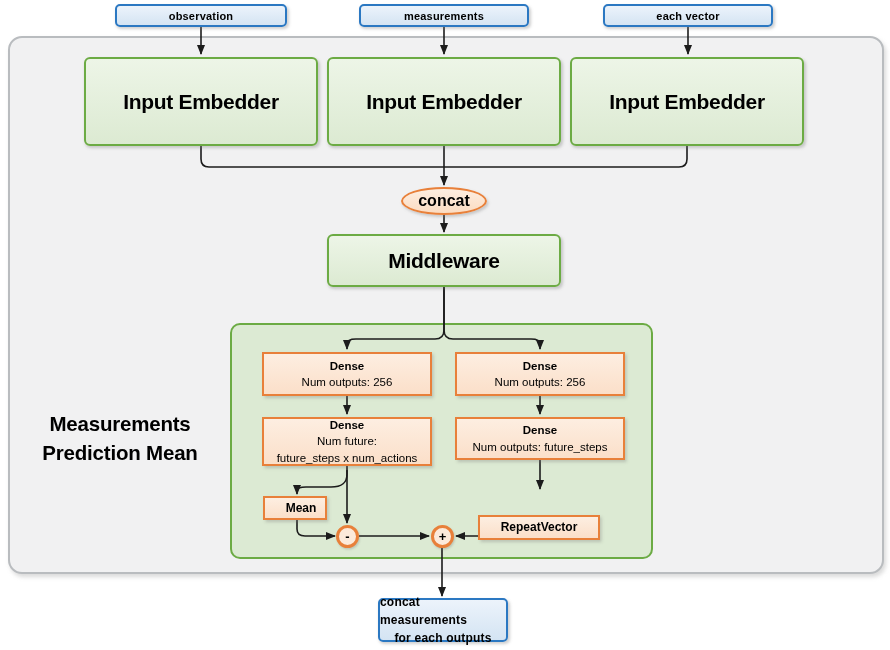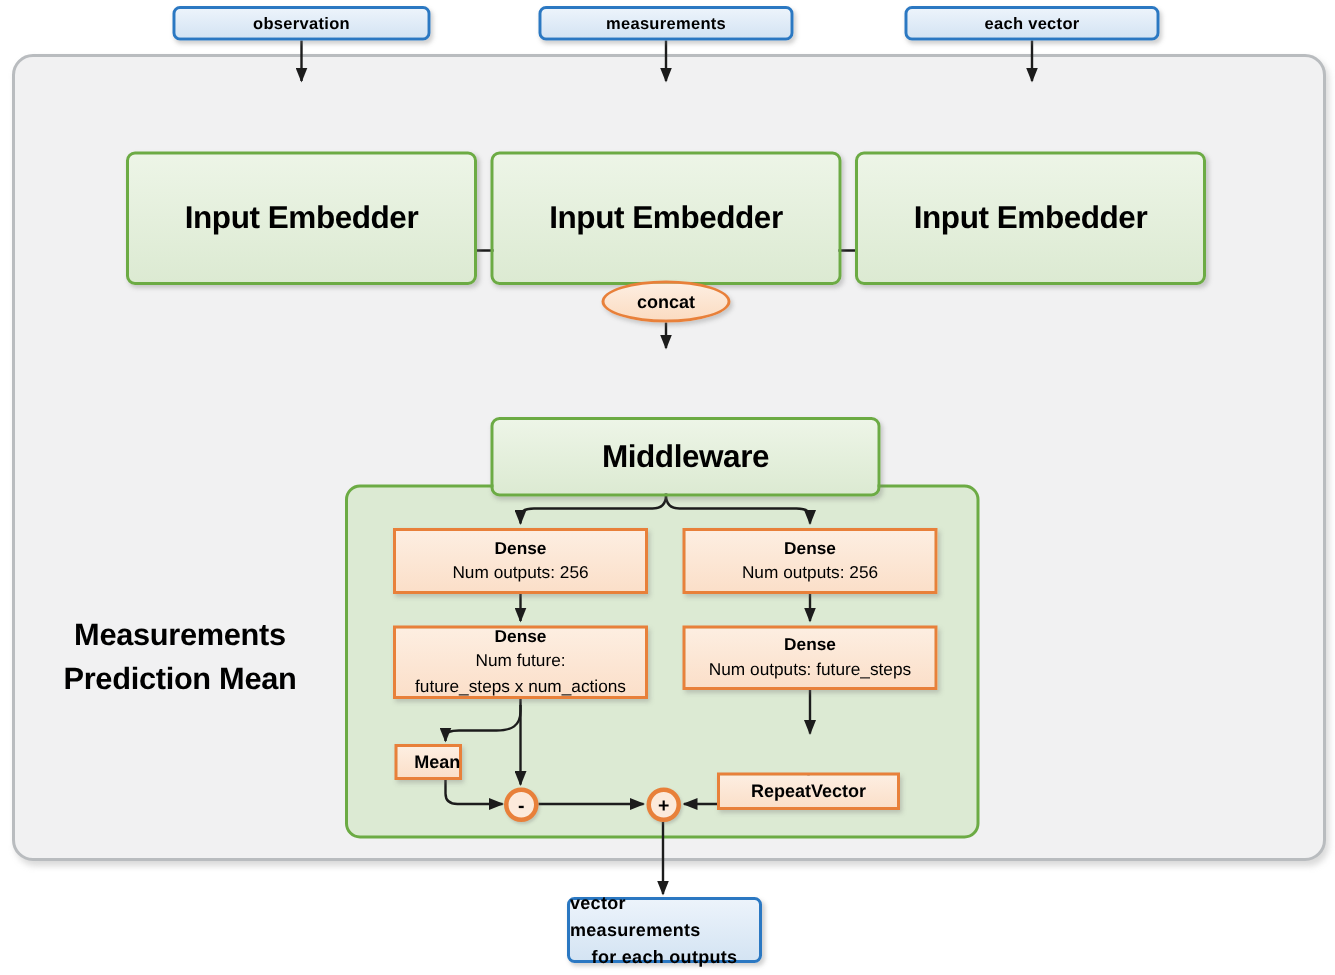--- a/index.html
+++ b/index.html
@@ -26,32 +26,32 @@
   }
   .blue{
     background:linear-gradient(#ecf3fb,#d4e4f3);
     border:2.5px solid #2b78c2;border-radius:5px;
     font-weight:700;font-size:11px;letter-spacing:.2px;
   }
   .green{
     background:linear-gradient(#edf5e7,#dcead2);
     border:2.5px solid #6cab44;border-radius:6px;
   }
-  .big-label{font-weight:700;font-size:21px;letter-spacing:-.3px;margin-top:44px;}
+  .big-label{font-weight:700;font-size:21px;letter-spacing:-.3px;}
   .orange{
     background:linear-gradient(#fdeee1,#fbdfc9);
     border:2.5px solid #e8803a;border-radius:0;
     font-size:11.5px;line-height:1.4;
   }
   .orange .ttl{font-weight:700;}
   .ellipse{
     border-radius:50%;
     background:linear-gradient(#fdeee1,#fbdcc2);
     border:2.5px solid #e8803a;
-    font-weight:700;font-size:12px;
+    font-weight:700;font-size:16px;
   }
   .circle{
     border-radius:50%;width:23px;height:23px;
     background:#fceadb;border:3px solid #e8803a;
     font-weight:700;font-size:13px;line-height:1;
     box-shadow:1px 1.5px 2px rgba(120,120,120,.3);
   }
   .small-bold{font-weight:700;font-size:12px;}
   .head-title{
     left:16px;top:409px;width:208px;text-align:center;
@@ -112,39 +112,39 @@
     <span>Input Embedder</span>
   </div>
   <div class="node green big-label" style="left:570px;top:57px;width:234px;height:89px;">
     <span>Input Embedder</span>
   </div>
 
   <div class="node ellipse" style="left:401px;top:187px;width:86px;height:28px;">
     <span>concat</span>
   </div>
 
-  <div class="node green big-label" style="left:327px;top:234px;width:260px;height:53px;">
+  <div class="node green big-label" style="left:327px;top:234px;width:234px;height:53px;">
     <span>Middleware</span>
   </div>
 
   <div class="abs head-title">
     <div>Measurements</div>
     <div>Prediction Mean</div>
   </div>
 
   <div class="node orange" style="left:262px;top:352px;width:170px;height:44px;">
     <div class="ttl">Dense</div>
     <div>Num outputs: 256</div>
   </div>
   <div class="node orange" style="left:262px;top:417px;width:170px;height:49px;">
     <div class="ttl">Dense</div>
     <div>Num future:</div>
     <div>future_steps x num_actions</div>
   </div>
-  <div class="node orange small-bold" style="left:263px;top:496px;width:45px;height:24px;padding-left:12px;">
+  <div class="node orange small-bold" style="left:263px;top:496px;width:64px;height:24px;padding-left:12px;">
     <span>Mean</span>
   </div>
   <div class="node circle" style="left:336px;top:525px;">
     <span>-</span>
   </div>
 
   <div class="node orange" style="left:455px;top:352px;width:170px;height:44px;">
     <div class="ttl">Dense</div>
     <div>Num outputs: 256</div>
   </div>
@@ -153,17 +153,17 @@
     <div>Num outputs: future_steps</div>
   </div>
   <div class="node orange small-bold" style="left:478px;top:491px;width:122px;height:25px;margin-top:24px;">
     <span>RepeatVector</span>
   </div>
   <div class="node circle" style="left:431px;top:525px;">
     <span>+</span>
   </div>
 
   <div class="node blue out-blue" style="left:378px;top:598px;width:130px;height:44px;">
-    <div>vector measurements</div>
+    <div>concat measurements</div>
     <div>for each outputs</div>
   </div>
 
 </div>
 
 </body></html>

